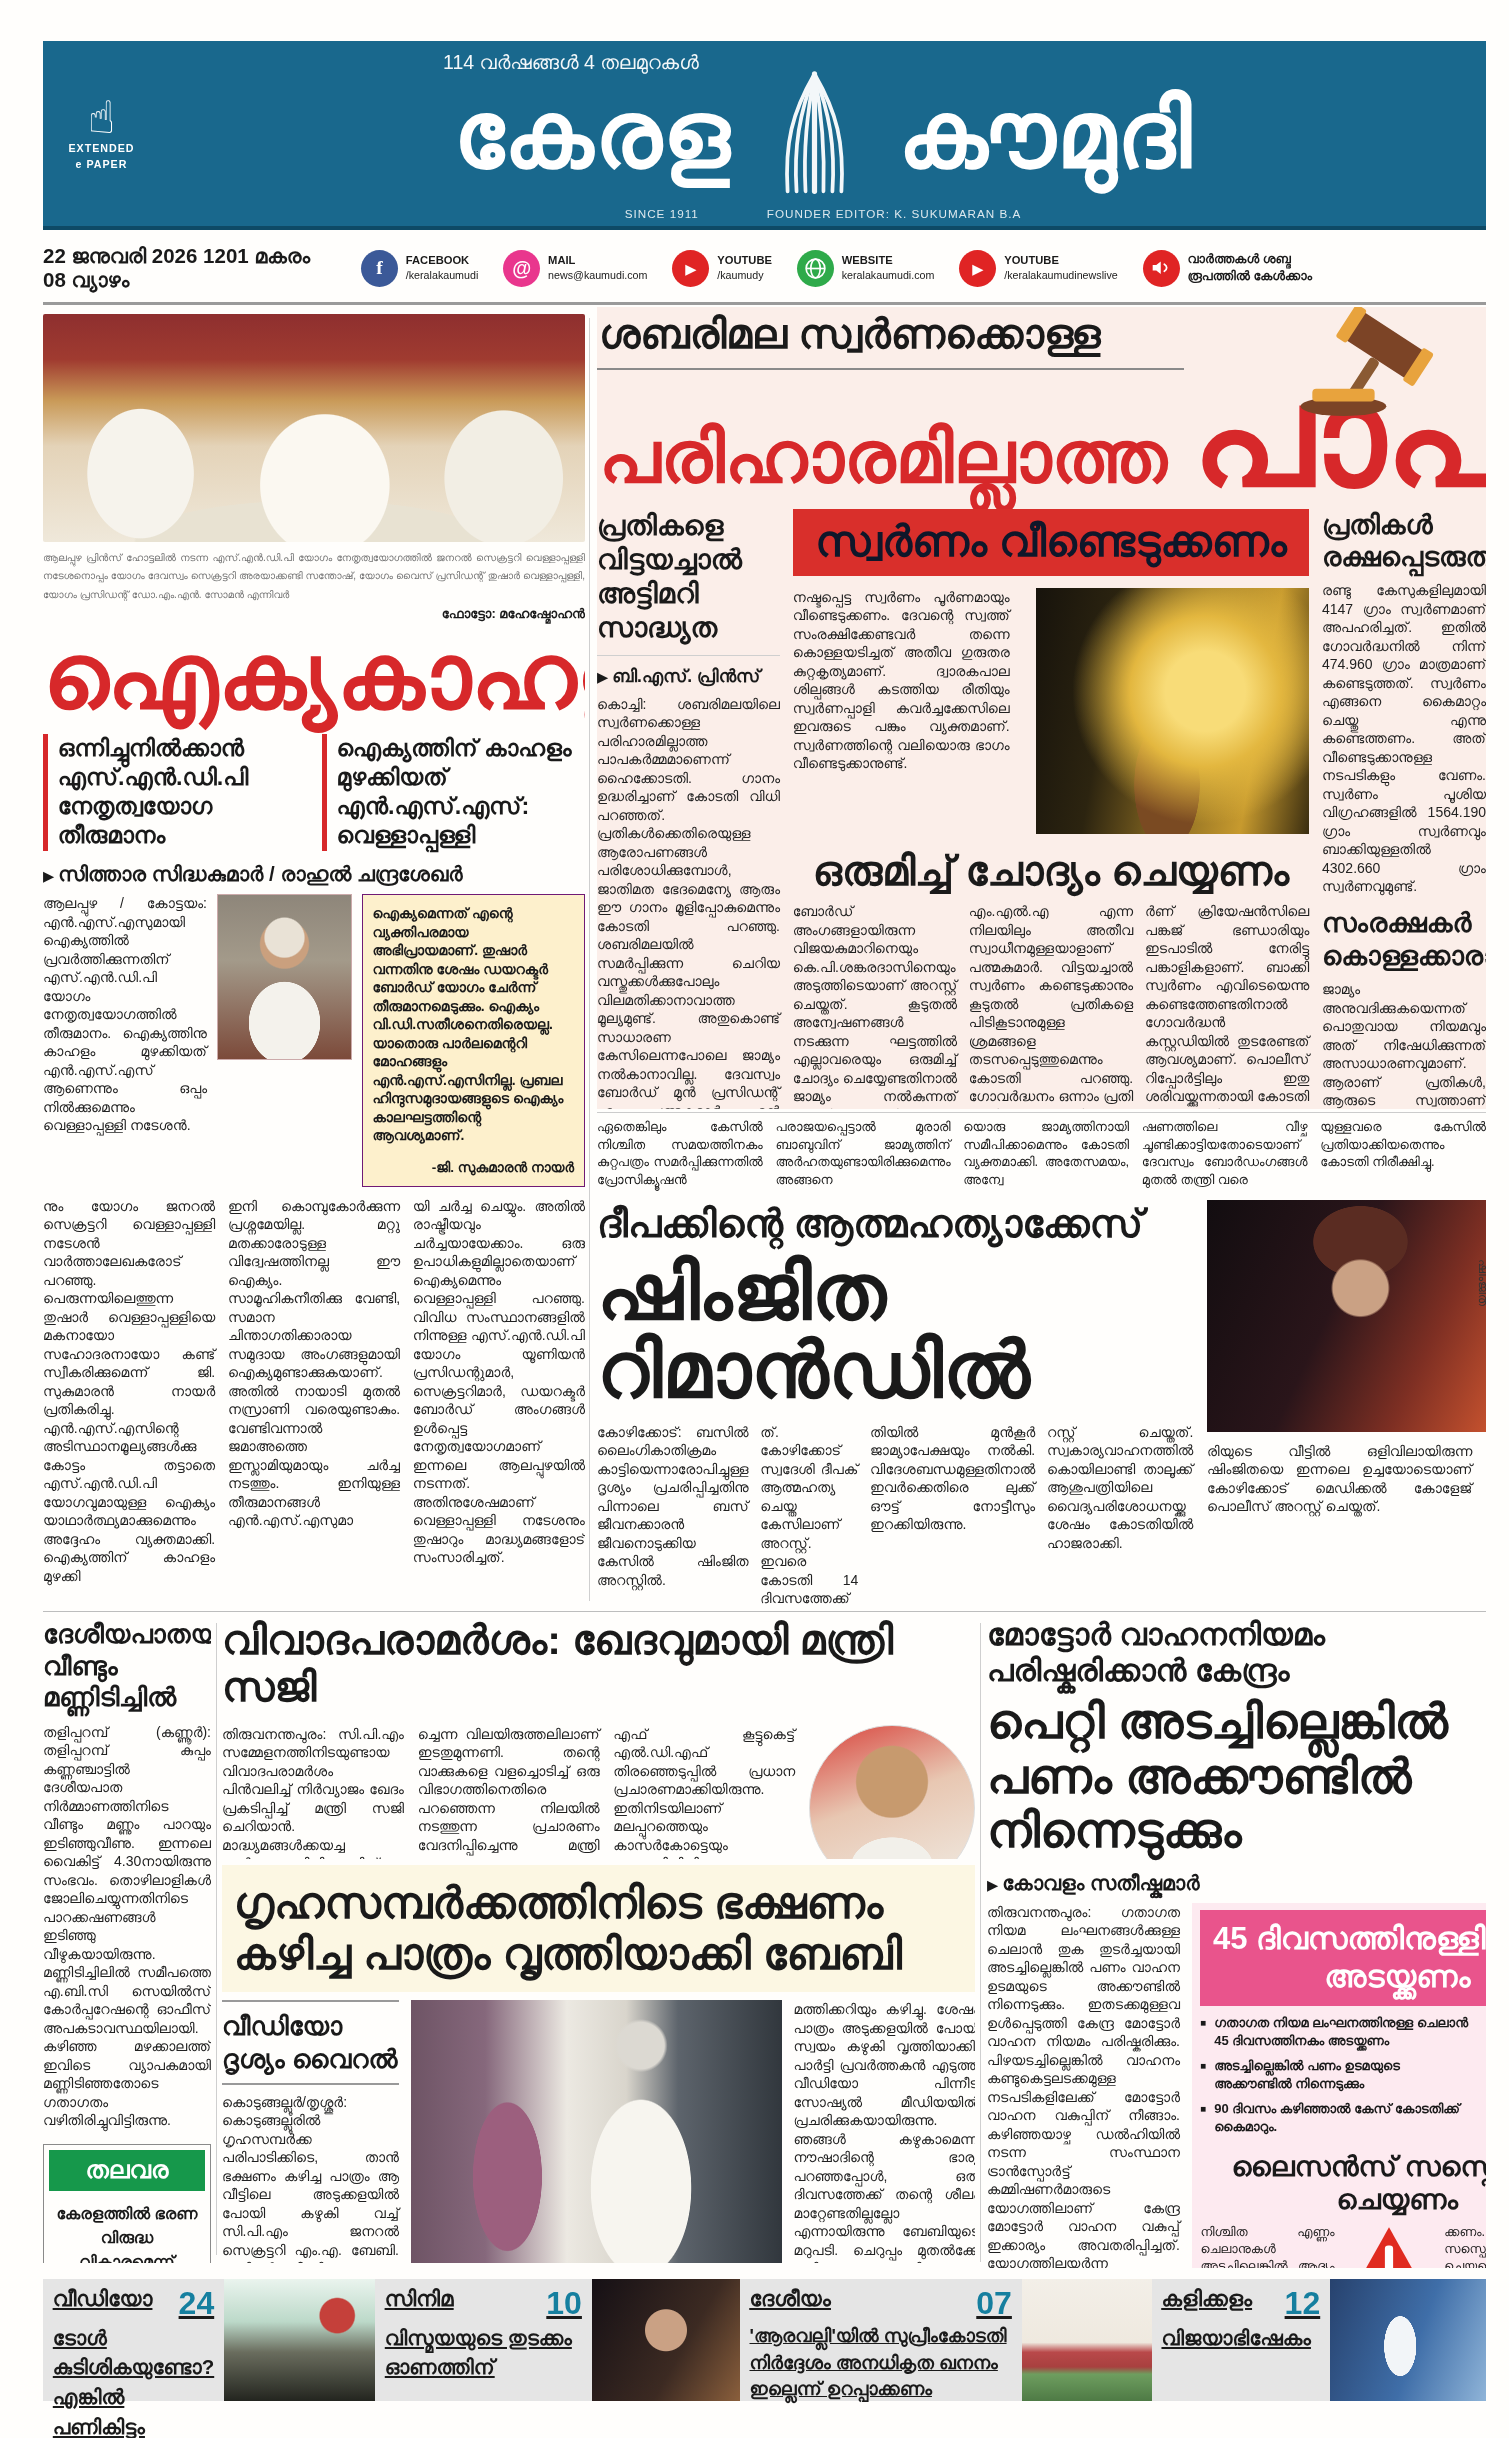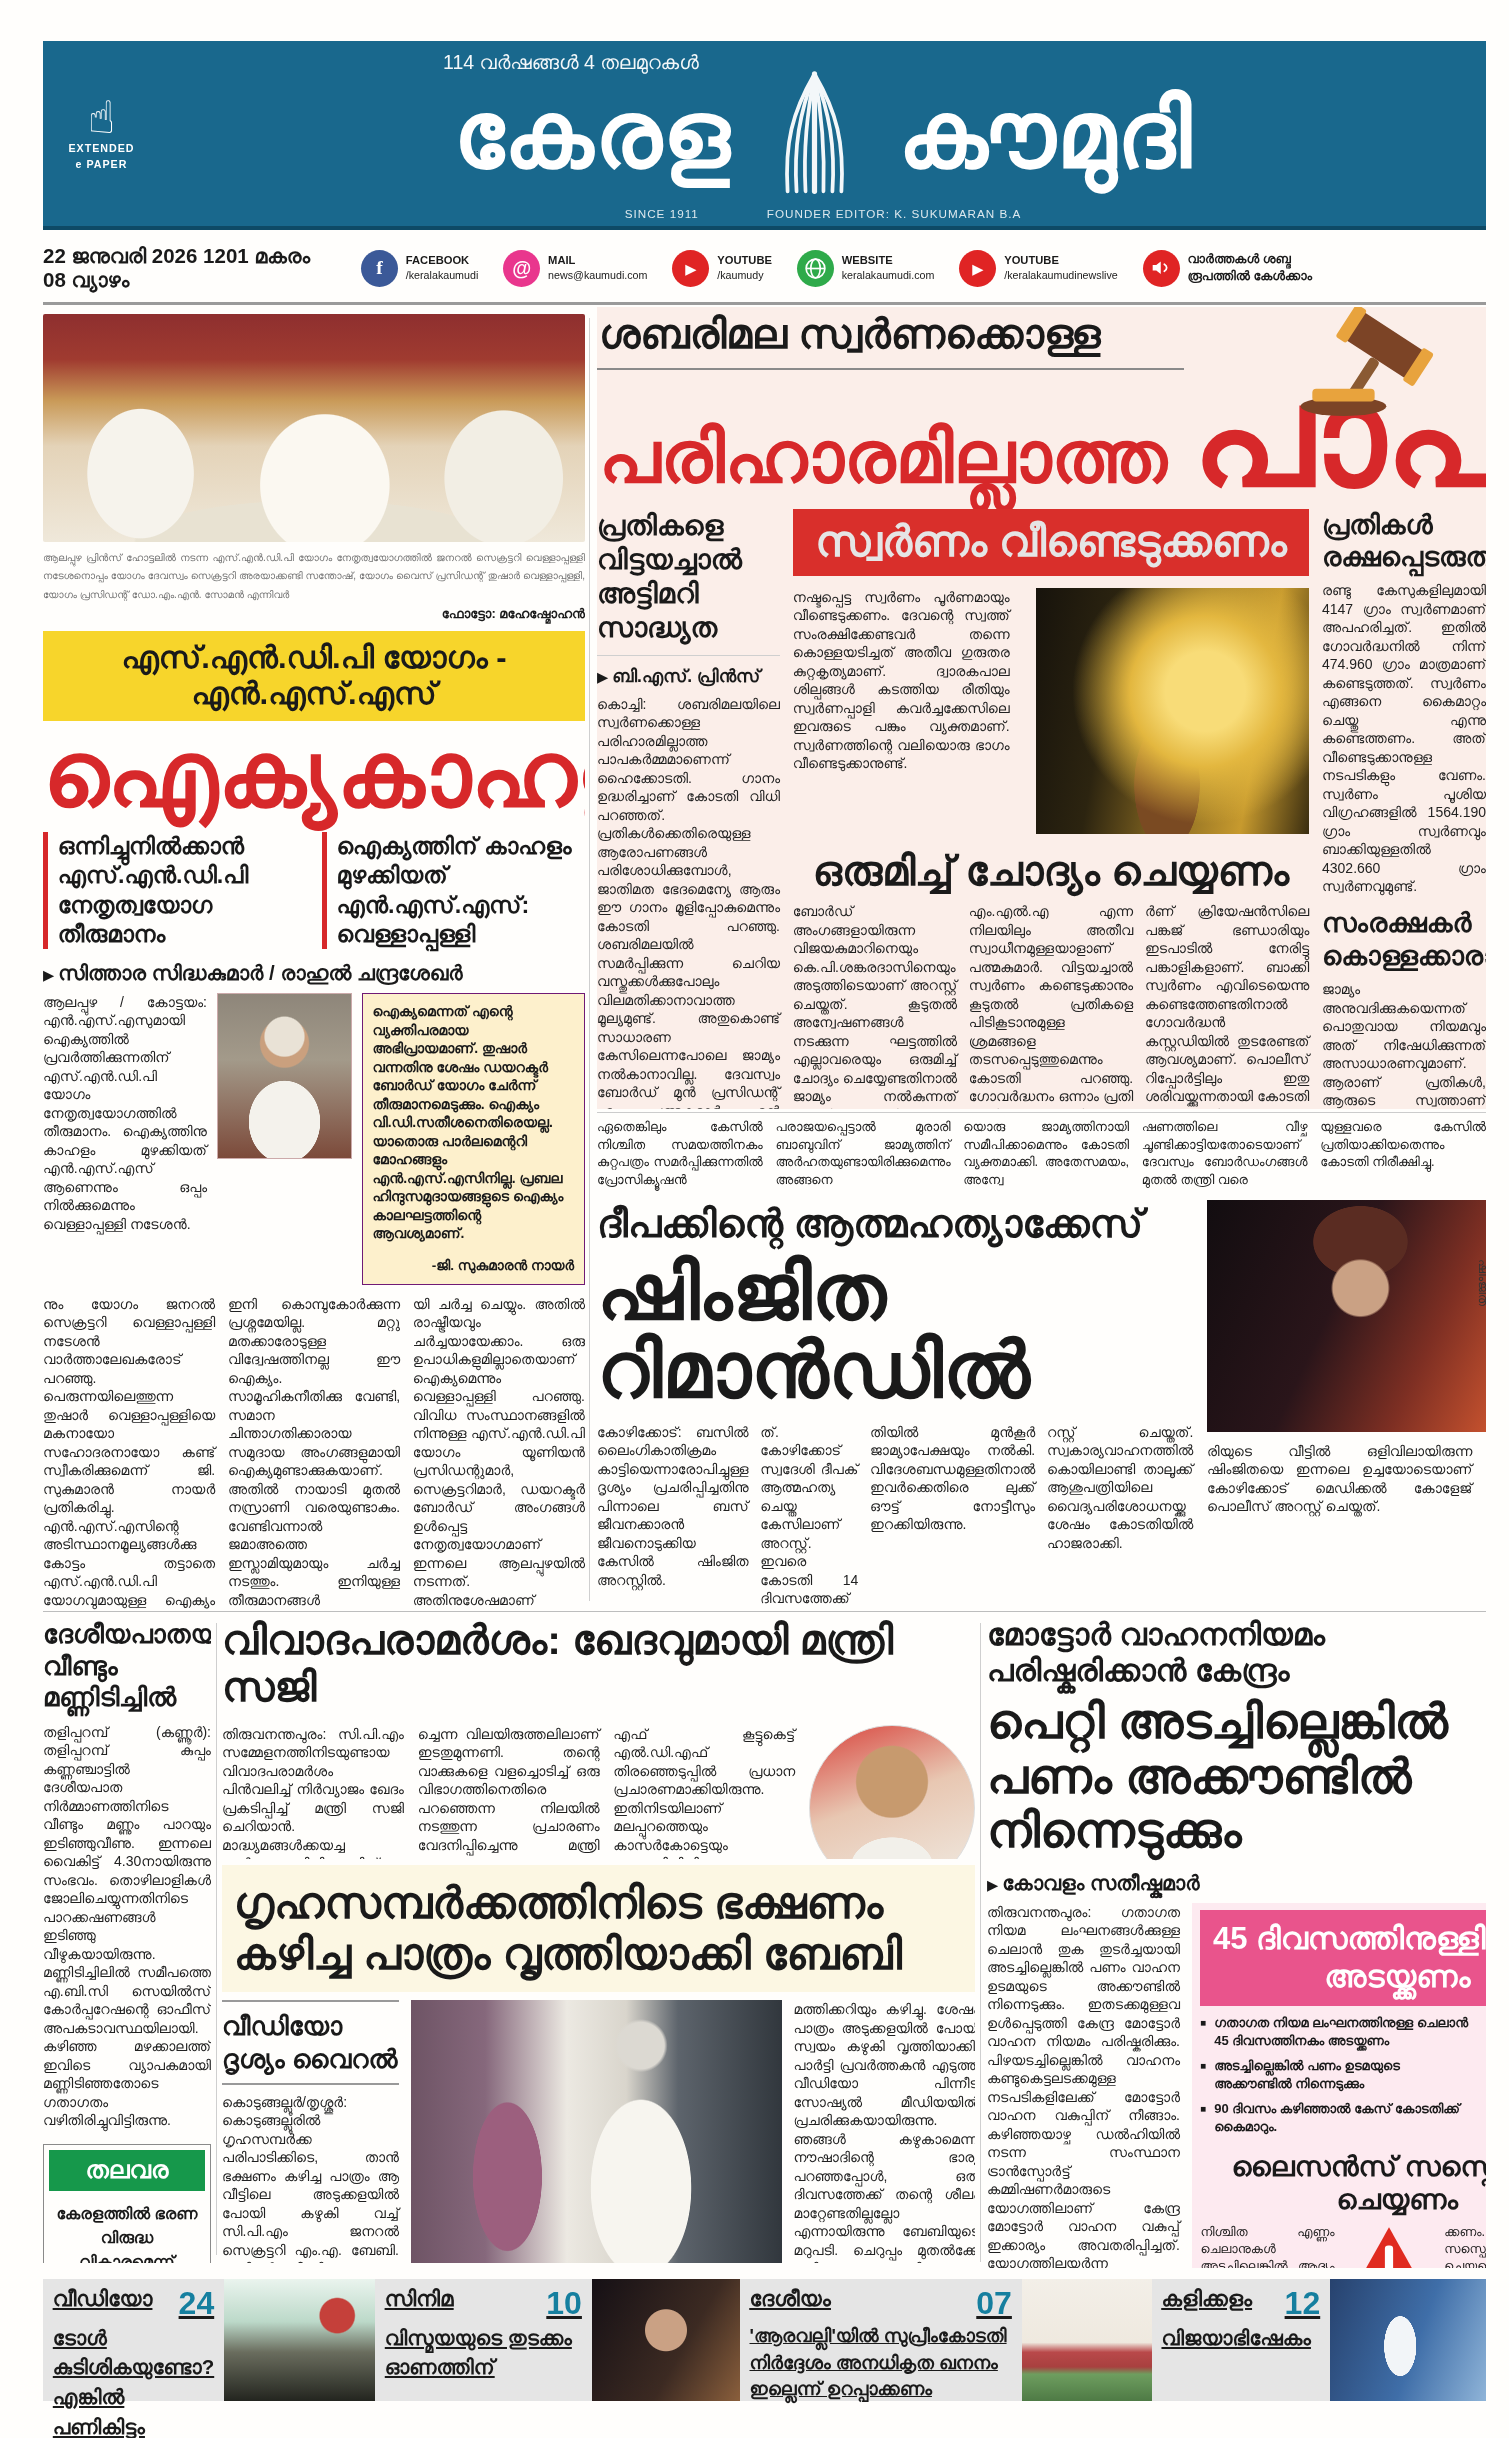--- a/index.html
+++ b/index.html
@@ -73,21 +73,21 @@
   .g-kicker{font-size:41px;font-weight:800;width:585px;padding:3.9px 0 9.8px 2px;border-bottom:2px solid #8a8a8a;}
   .gavel{position:absolute;right:13.7px;top:-2px;width:185px;height:117px;}
   .g-head{display:flex;align-items:flex-end;gap:25px;color:#d7282a;font-weight:800;margin:9.8px 0 3.9px 2px;}
   .g-h1{font-size:72px;line-height:1;}
   .g-h2{font-size:142px;line-height:.8;}
   .g-grid{display:flex;gap:12.7px;margin-top:15.6px;}
   .g-left{width:183px;flex:0 0 auto;}
   .g-subhead{font-weight:800;font-size:28px;line-height:1.22;}
   .g-left .hdiv{margin:9.8px 0;}
   .g-mid{flex:1;min-width:0;}
-  .g-bar{background:#d92f2b;color:#e5e5e5;font-weight:800;font-size:43px;text-align:center;padding:8.8px 0;}
+  .g-bar{background:#d92f2b;color:#0f172a;font-weight:800;font-size:43px;text-align:center;padding:8.8px 0;}
   .g-mid-row{display:flex;gap:26px;margin-top:11.7px;}
   .g-body{width:217px;flex:0 0 auto;}
   .g-photo{flex:1;height:246px;
      background:
        radial-gradient(circle at 62% 42%, #f8dc78 0 18%, #e3b73f 34%, transparent 60%),
        radial-gradient(ellipse 59px 117px at 48% 80%, #7a4a22 0 55%, transparent 56%),
        linear-gradient(100deg,#17130c 0%,#2c2410 28%,#8a6b22 55%,#c79a2e 78%,#3a2d10 100%);}
   .g-mid-head{font-size:41px;font-weight:800;text-align:center;margin:13.7px 0 7.8px;}
   .g-cols{display:flex;gap:11.7px;}
   .g-cols>div{flex:1;}
@@ -270,21 +270,20 @@
         <span>രൂപത്തിൽ കേൾക്കാം</span>
       </div>
     </div>
   </div>
   <div class="abs rule-top"></div>
 
   <div class="abs unity">
     <div class="photo1"></div>
     <div class="cap1 just">ആലപ്പുഴ പ്രിൻസ് ഹോട്ടലിൽ നടന്ന എസ്.എൻ.ഡി.പി യോഗം നേതൃത്വയോഗത്തിൽ ജനറൽ സെക്രട്ടറി വെള്ളാപ്പള്ളി നടേശനൊപ്പം യോഗം ദേവസ്വം സെക്രട്ടറി അരയാക്കണ്ടി സന്തോഷ്, യോഗം വൈസ് പ്രസിഡന്റ് തുഷാർ വെള്ളാപ്പള്ളി, യോഗം പ്രസിഡന്റ് ഡോ.എം.എൻ. സോമൻ എന്നിവർ</div>
     <div class="credit">ഫോട്ടോ: മഹേഷ്മോഹൻ</div>
-    <div class="u-banner">എസ്.എൻ.ഡി.പി യോഗം - എൻ.എസ്.എസ്</div>
     <div class="u-head">ഐക്യകാഹളം</div>
     <div class="u-subs">
       <div class="u-sub">ഒന്നിച്ചുനിൽക്കാൻ എസ്.എൻ.ഡി.പി നേതൃത്വയോഗ തീരുമാനം</div>
       <div class="u-sub">ഐക്യത്തിന് കാഹളം മുഴക്കിയത് എൻ.എസ്.എസ്: വെള്ളാപ്പള്ളി</div>
     </div>
     <div class="u-byline byline"><span class="bm">▶</span><span>സിത്താര സിദ്ധകുമാർ / രാഹുൽ ചന്ദ്രശേഖർ</span></div>
     <div class="u-rowA">
       <div class="u-colA body-t just">ആലപ്പുഴ / കോട്ടയം: എൻ.എസ്.എസുമായി ഐക്യത്തിൽ പ്രവർത്തിക്കുന്നതിന് എസ്.എൻ.ഡി.പി യോഗം നേതൃത്വയോഗത്തിൽ തീരുമാനം. ഐക്യത്തിനു കാഹളം മുഴക്കിയത് എൻ.എസ്.എസ് ആണെന്നും ഒപ്പം നിൽക്കുമെന്നും വെള്ളാപ്പള്ളി നടേശൻ.</div>
       <div class="portrait"></div>
       <div class="quote">

